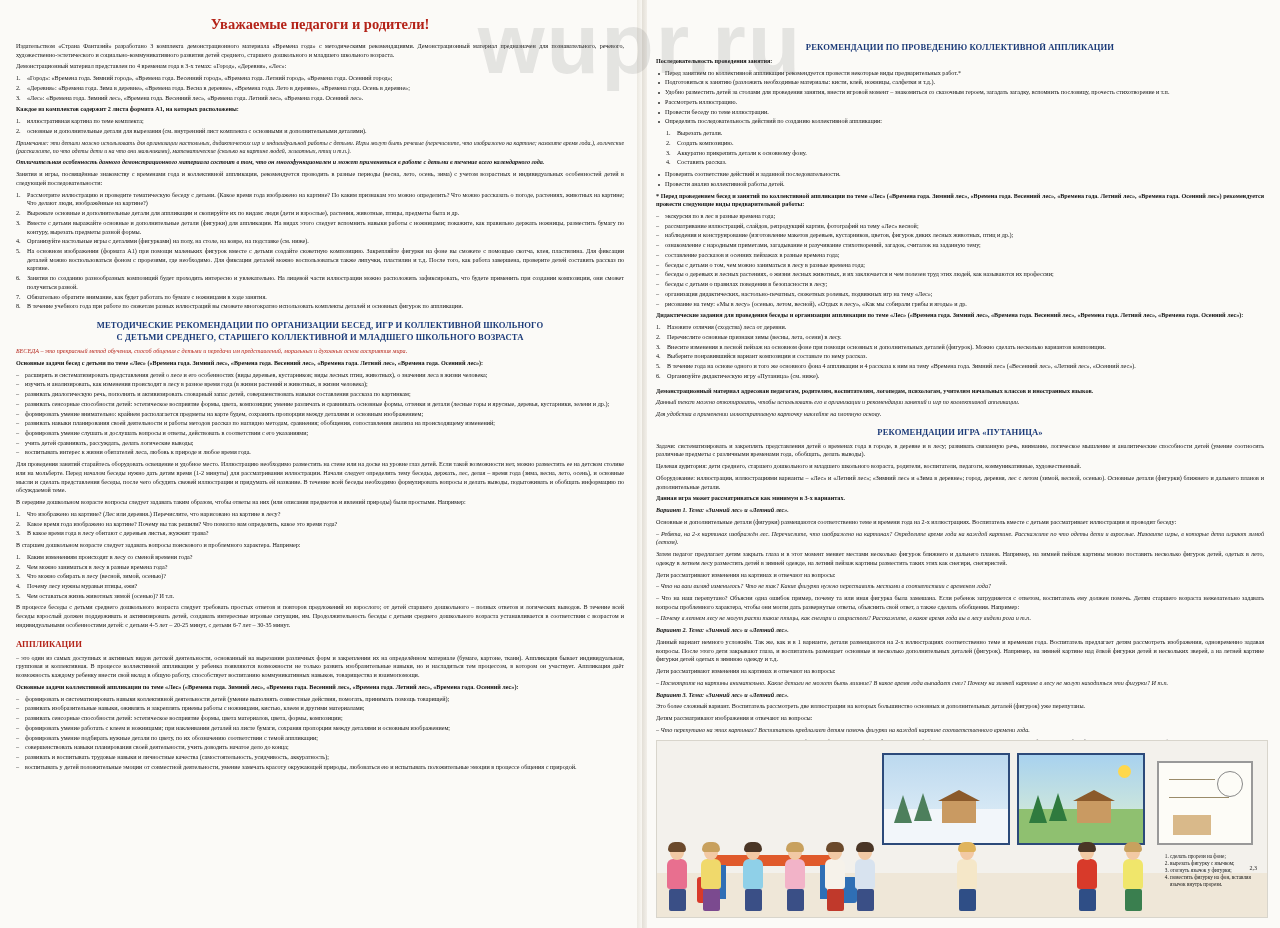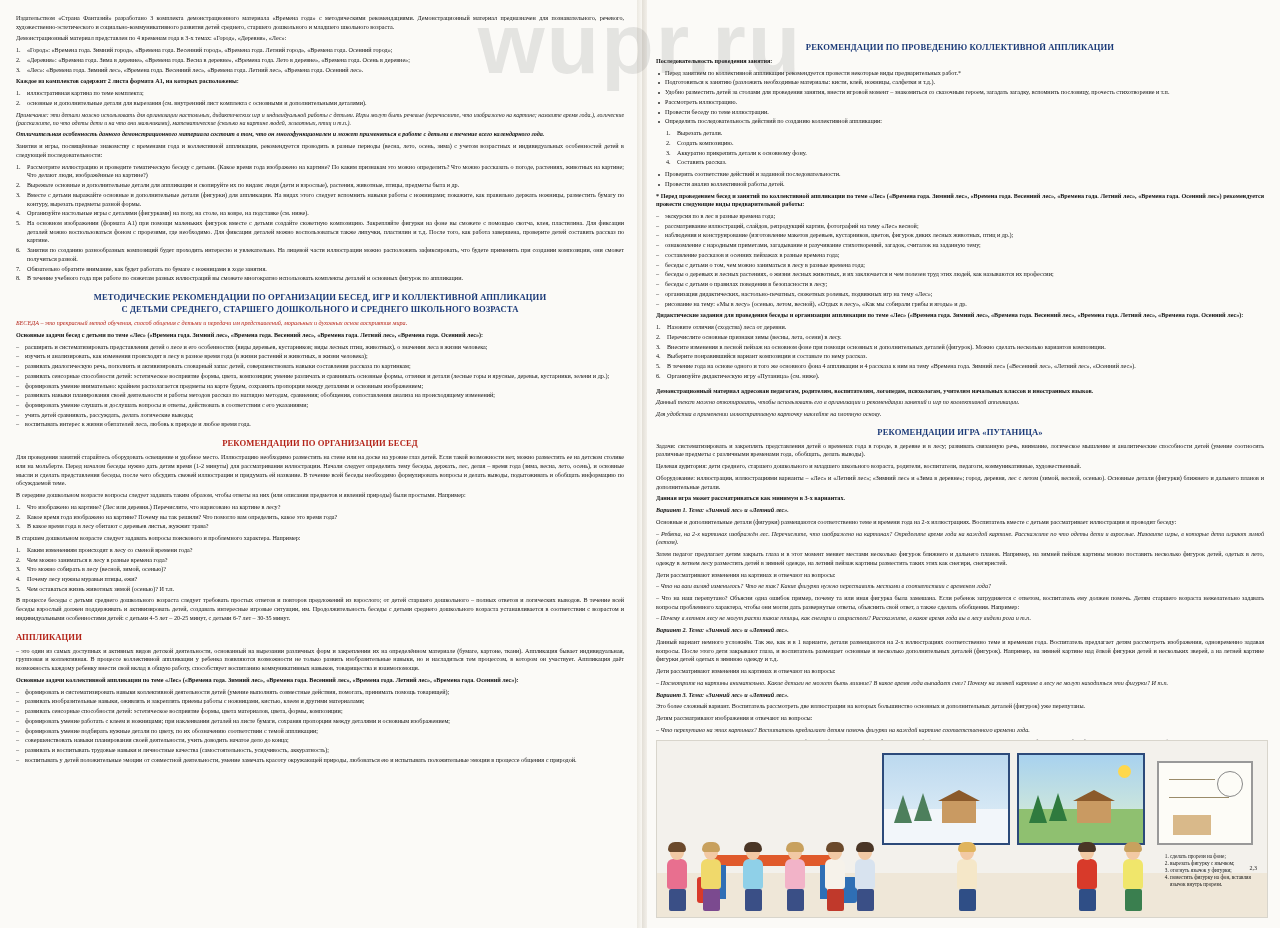--- a/index.html
+++ b/index.html
@@ -181,20 +181,21 @@
     position: absolute; right: 10px; top: 124px;
     font-size: 6px; color: #222;
   }
 </style>
 </head>
 <body>
 
 <div class="page">
 
   <div class="col col-left">
+    <h1 class="main-title">Уважаемые педагоги и родители!</h1>
 
     <p class="p">Издательством «Страна Фантазий» разработано 3 комплекта демонстрационного материала «Времена года» с методическими рекомендациями. Демонстрационный материал предназначен для познавательного, речевого, художественно-эстетического и социально-коммуникативного развития детей среднего, старшего дошкольного и младшего школьного возраста.</p>
     <p class="p">Демонстрационный материал представлен по 4 временам года в 3-х темах: «Город», «Деревня», «Лес»:</p>
 
     <ol class="list num">
       <li>«Город»: «Времена года. Зимний город», «Времена года. Весенний город», «Времена года. Летний город», «Времена года. Осенний город»;</li>
       <li>«Деревня»: «Времена года. Зима в деревне», «Времена года. Весна в деревне», «Времена года. Лето в деревне», «Времена года. Осень в деревне»;</li>
       <li>«Лес»: «Времена года. Зимний лес», «Времена года. Весенний лес», «Времена года. Летний лес», «Времена года. Осенний лес».</li>
     </ol>
 
@@ -212,39 +213,38 @@
       <li>Рассмотрите иллюстрацию и проведите тематическую беседу с детьми. (Какое время года изображено на картине? По каким признакам это можно определить? Что можно рассказать о погоде, растениях, животных на картине; Что делают люди, изображённые на картине?)</li>
       <li>Вырежьте основные и дополнительные детали для аппликации и скопируйте их по видам: люди (дети и взрослые), растения, животные, птицы, предметы быта и др.</li>
       <li>Вместе с детьми выражайте основные и дополнительные детали (фигурки) для аппликации. На видах этого следует вспомнить навыки работы с ножницами; покажите, как правильно держать ножницы, разместить бумагу по контуру, вырезать предметы разной формы.</li>
       <li>Организуйте настольные игры с деталями (фигурками) на полу, на столе, на ковре, на подставке (см. ниже).</li>
       <li>На основном изображении (формата А1) при помощи маленьких фигурок вместе с детьми создайте сюжетную композицию. Закрепляйте фигурки на фоне вы сможете с помощью скотча, клея, пластилина. Для фиксации деталей можно воспользоваться фоном с прорезями, где необходимо. Для фиксации деталей можно воспользоваться также липучки, пластилин и т.д. После того, как работа завершена, проверите детей составить рассказ по картине.</li>
       <li>Занятия по созданию разнообразных композиций будет проходить интересно и увлекательно. На лицевой части иллюстрации можно расположить зафиксировать, что будете применить при создании композиции, они сможет получиться разной.</li>
       <li>Обязательно обратите внимание, как будет работать по бумаге с ножницами в ходе занятия.</li>
       <li>В течение учебного года при работе по сюжетам разных иллюстраций вы сможете многократно использовать комплекты деталей и основных фигурок по аппликации.</li>
     </ol>
 
-    <h2 class="section-title">МЕТОДИЧЕСКИЕ РЕКОМЕНДАЦИИ ПО ОРГАНИЗАЦИИ БЕСЕД, ИГР И КОЛЛЕКТИВНОЙ АППЛИКАЦИИ</h2>
-    <h2 class="section-title" style="margin-top:-3px">С ДЕТЬМИ СРЕДНЕГО, СТАРШЕГО ДОШКОЛЬНОГО И СРЕДНЕГО ШКОЛЬНОГО ВОЗРАСТА</h2>
+    <h2 class="section-title">МЕТОДИЧЕСКИЕ РЕКОМЕНДАЦИИ ПО ОРГАНИЗАЦИИ БЕСЕД, ИГР И КОЛЛЕКТИВНОЙ ШКОЛЬНОГО</h2>
+    <h2 class="section-title" style="margin-top:-3px">С ДЕТЬМИ СРЕДНЕГО, СТАРШЕГО КОЛЛЕКТИВНОЙ И МЛАДШЕГО ШКОЛЬНОГО ВОЗРАСТА</h2>
 
     <p class="p i red">БЕСЕДА – это прекрасный метод обучения, способ общения с детьми и передачи им представлений, моральных и духовных основ восприятия мира.</p>
     <p class="p b">Основные задачи бесед с детьми по теме «Лес» («Времена года. Зимний лес», «Времена года. Весенний лес», «Времена года. Летний лес», «Времена года. Осенний лес»):</p>
 
     <ul class="list dash">
       <li>расширять и систематизировать представления детей о лесе и его особенностях (виды деревьев, кустарников; виды лесных птиц, животных), о значении леса в жизни человека;</li>
       <li>изучить и анализировать, как изменения происходят в лесу в разное время года (в жизни растений и животных, в жизни человека);</li>
       <li>развивать диалогическую речь, пополнять и активизировать словарный запас детей, совершенствовать навыки составления рассказа по картинкам;</li>
       <li>развивать сенсорные способности детей: эстетическое восприятие формы, цвета, композиции; умение различать и сравнивать основные формы, оттенки и детали (лесные горы и ярусные, деревья, кустарники, зелени и др.);</li>
       <li>формировать умение внимательно: крайнем располагается предметы на карте будем, сохранять пропорции между деталями и основным изображением;</li>
       <li>развивать навыки планирования своей деятельности и работы методов рассказ по наглядно методам, сравнения; обобщения, сопоставления анализа на происходящему изменений;</li>
       <li>формировать умение слушать и дослушать вопросы и ответы, действовать в соответствии с его указаниями;</li>
       <li>учить детей сравнивать, рассуждать, делать логические выводы;</li>
       <li>воспитывать интерес к жизни обитателей леса, любовь к природе и любое время года.</li>
     </ul>
 
-    <h2 class="section-title red">РЕКОМЕНДАЦИИ ПО ОРГАНИЗАЦИИ БЕСЕД</h2>
     <p class="p">Для проведения занятий старайтесь оборудовать освещение и удобное место. Иллюстрацию необходимо разместить на стене или на доске на уровне глаз детей. Если такой возможности нет, можно разместить ее на детском столике или на мольберте. Перед началом беседы нужно дать детям время (1-2 минуты) для рассматривания иллюстрации. Начали следует определить тему беседы, держать, лес, делая – время года (зима, весна, лето, осень), и основные мысли и сделать представления беседы, после чего обсудить свежей иллюстрации и придумать ей название. В течение всей беседы необходимо формулировать вопросы и делать выводы, подытоживать и обобщать информацию по обсуждаемой теме.</p>
     <p class="p">В середине дошкольном возрасте вопросы следует задавать таким образом, чтобы ответы на них (или описания предметов и явлений природы) были простыми. Например:</p>
 
     <ol class="list num">
       <li>Что изображено на картине? (Лес или деревня.) Перечислите, что нарисовано на картине в лесу?</li>
       <li>Какое время года изображено на картине? Почему вы так решили? Что помогло вам определить, какое это время года?</li>
       <li>В какое время года в лесу обитают с деревьев листья, жужжит трава?</li>
     </ol>
 
     <p class="p">В старшем дошкольном возрасте следует задавать вопросы поискового и проблемного характера. Например:</p>

